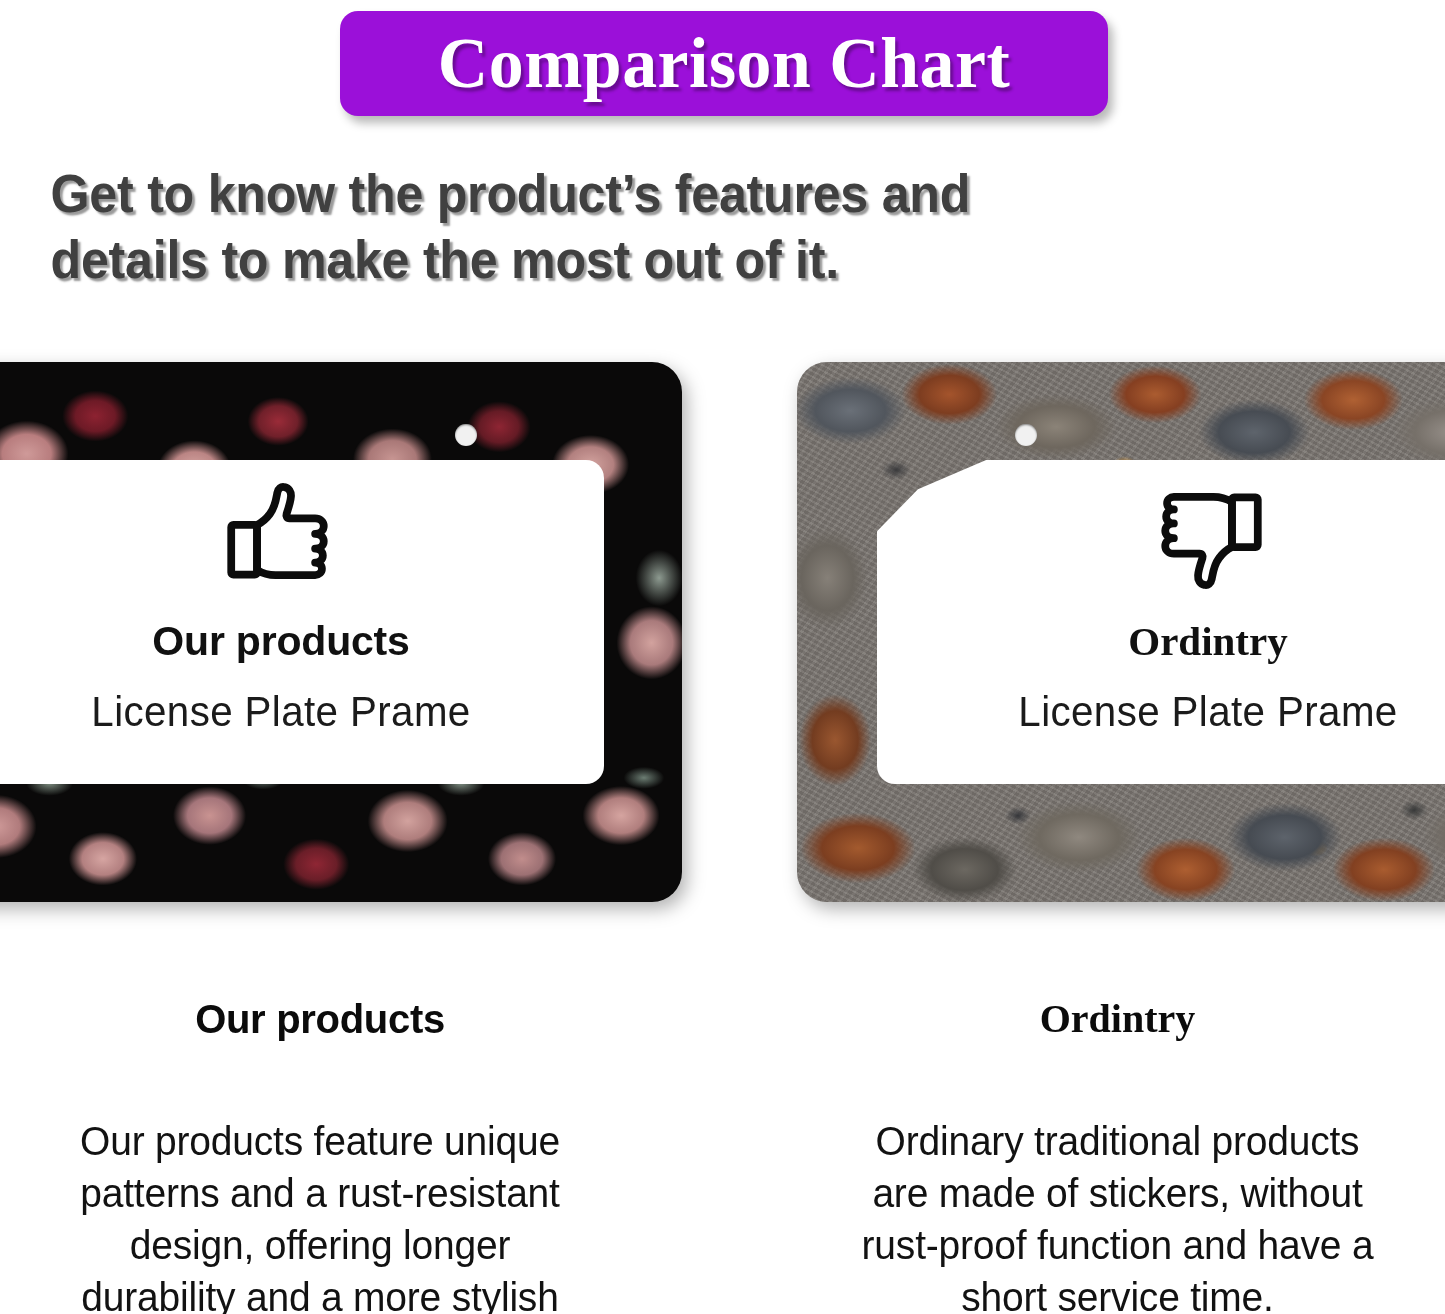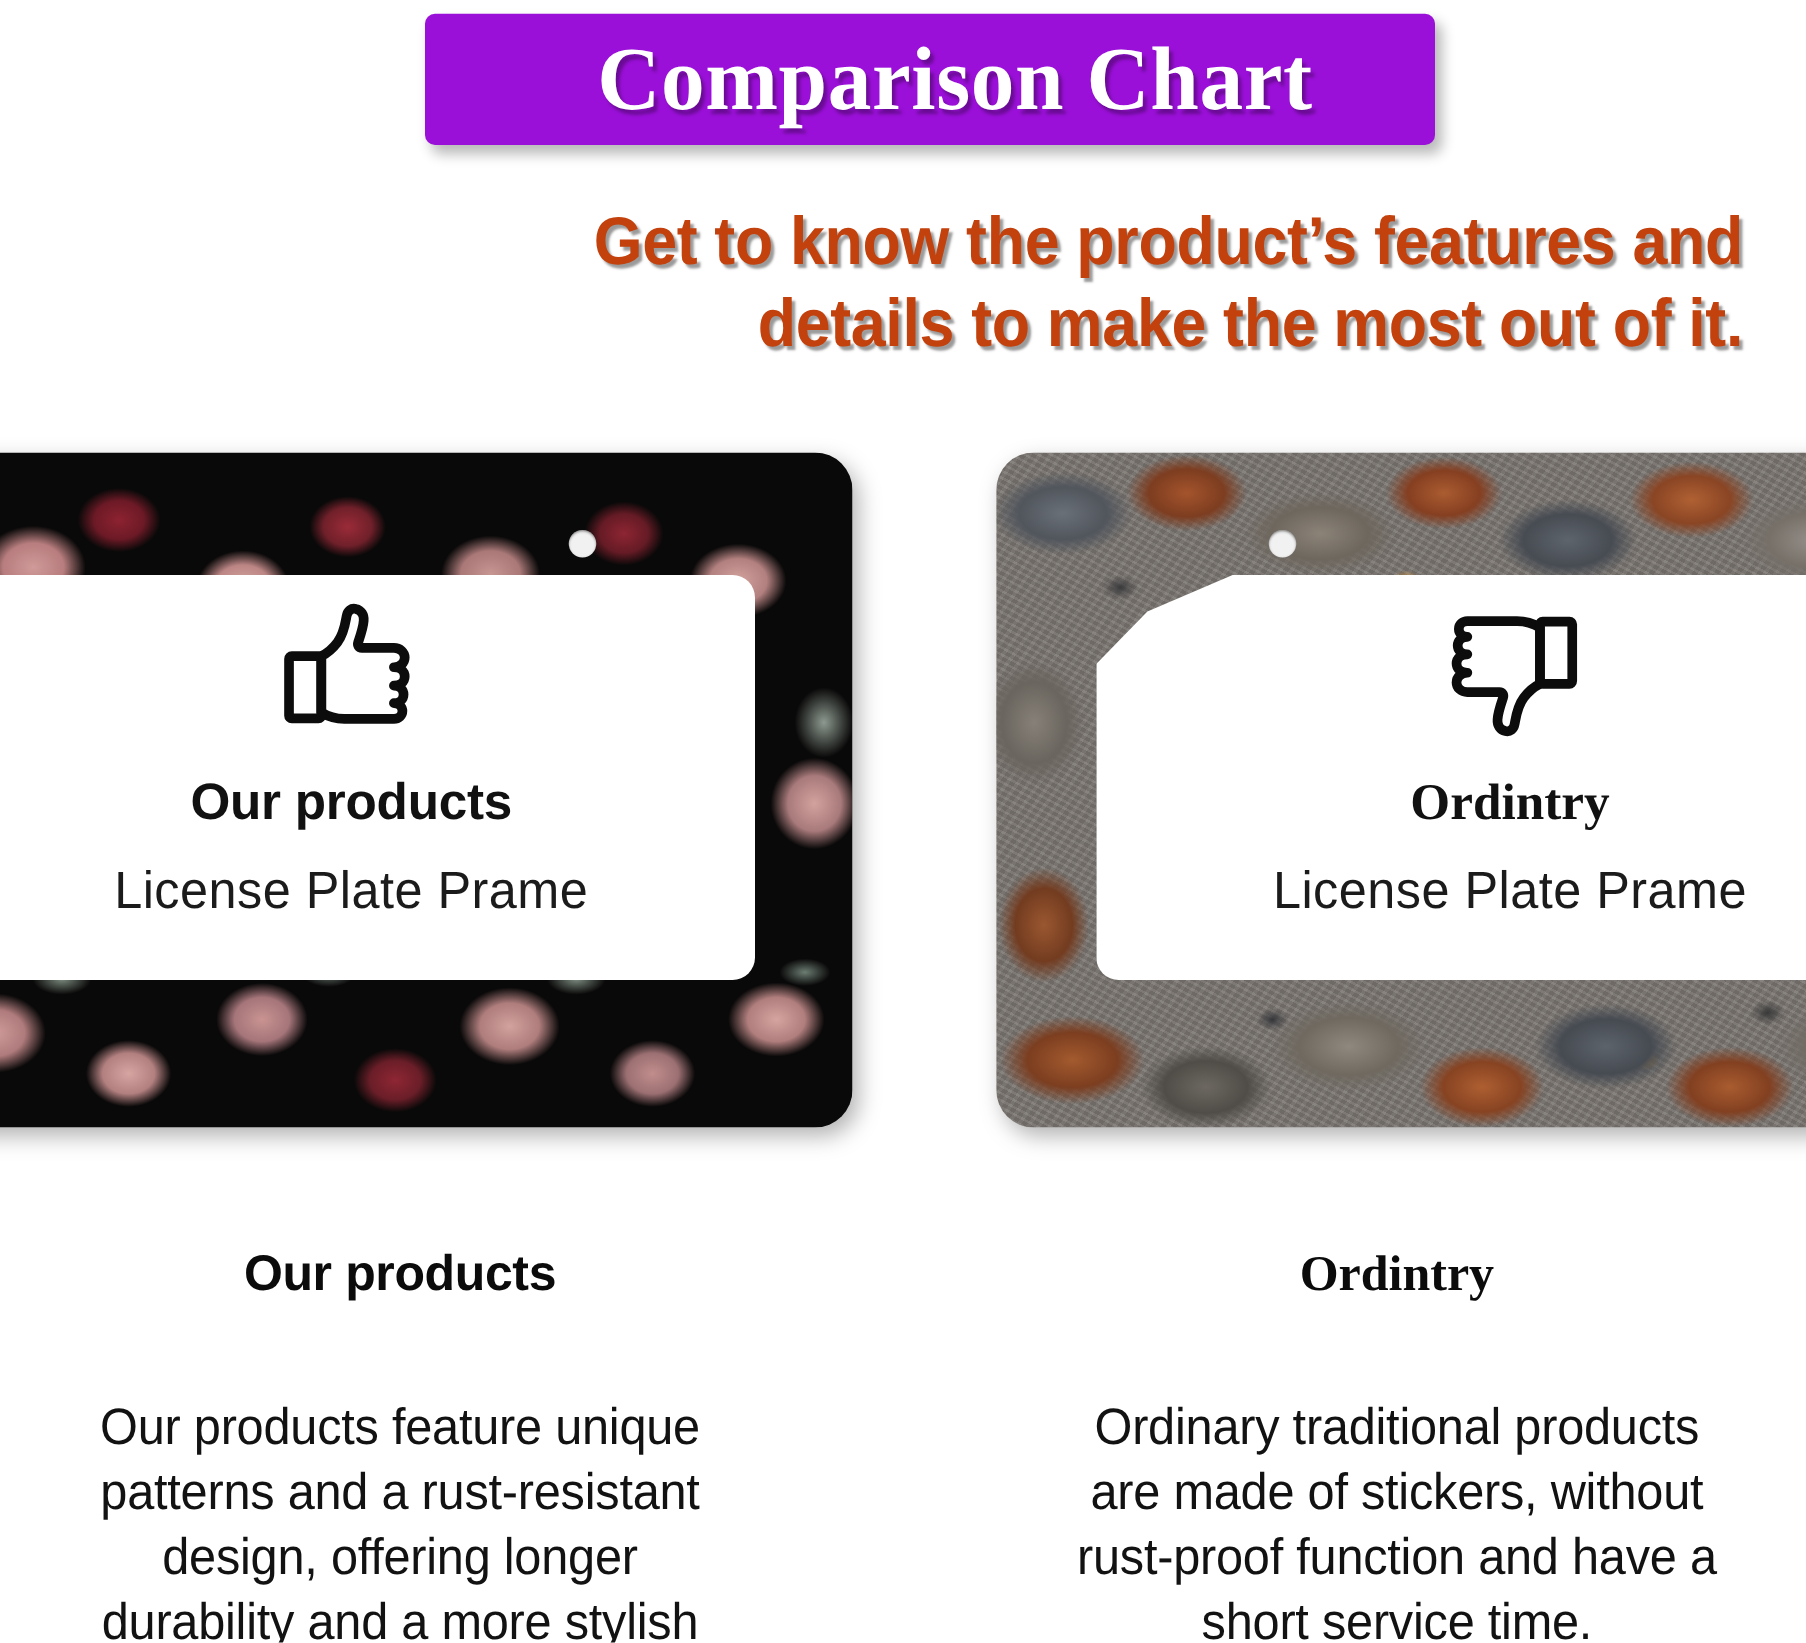--- a/index.html
+++ b/index.html
@@ -17,50 +17,49 @@
   }
 
   
   #title-banner {
     position: absolute;
     left: 340px;
     top: 11px;
     width: 768px;
     height: 105px;
     background: #9b10d9;
-    border-radius: 8px;
+    border-radius: 18px;
     box-shadow: 5px 7px 10px rgba(0,0,0,0.28);
     display: flex;
     align-items: center;
     justify-content: center;
-    padding-left: 40px;
   }
   #title-banner-text {
     font-family: "Liberation Serif", serif;
     font-weight: bold;
     font-size: 72px;
     color: #ffffff;
     letter-spacing: 0.5px;
     text-shadow: 3px 4px 3px rgba(0,0,0,0.32);
     white-space: nowrap;
     transform: scaleX(0.97);
   }
 
   
   #subtitle {
     position: absolute;
     left: 0;
     top: 160px;
     width: 1445px;
-    text-align: right;
+    text-align: left;
     font-family: "Liberation Sans Narrow", "Liberation Sans", sans-serif;
     font-weight: bold;
     font-size: 54px;
     line-height: 66px;
-    color: #c2410c;
+    color: #404040;
     text-shadow: 3px 3px 2px rgba(120,120,120,0.75);
     letter-spacing: -0.3px;
   }
   #subtitle .sub-line {
     display: block;
     transform: scaleX(0.93);
   }
 
   
   .plate-frame {

